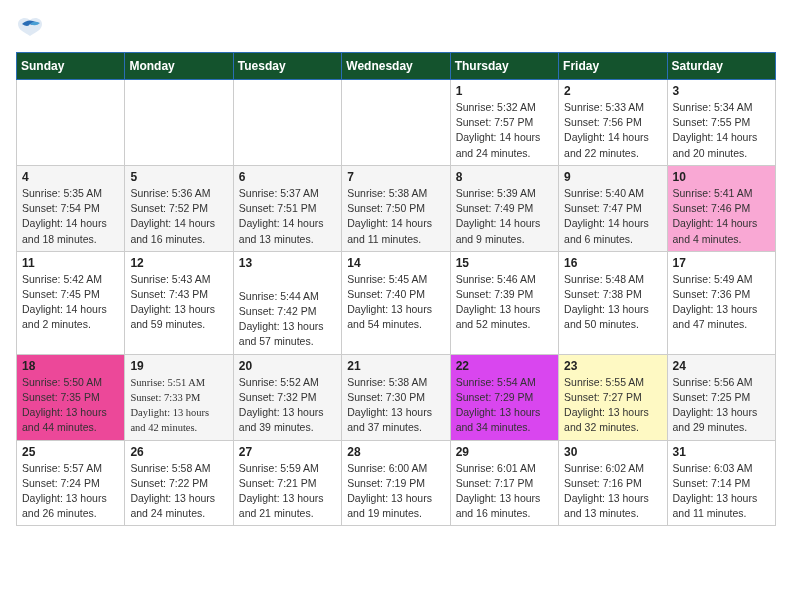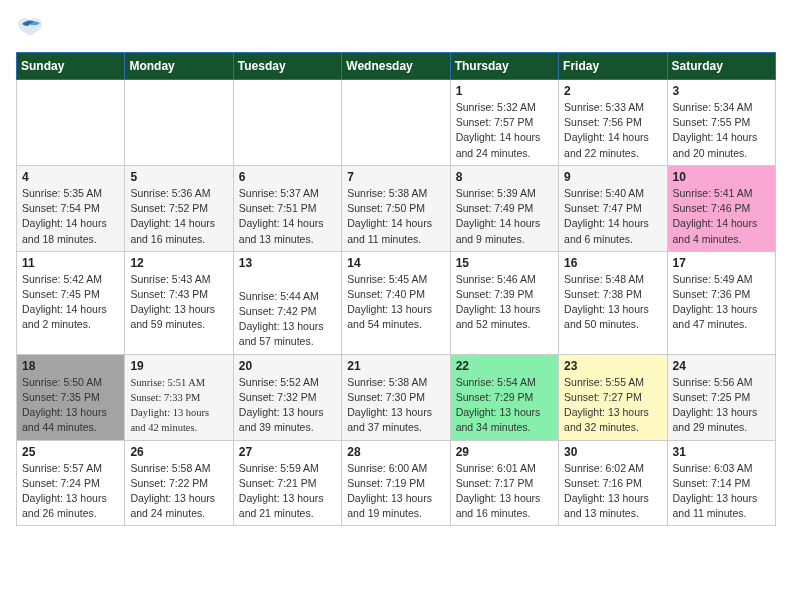--- a/index.html
+++ b/index.html
@@ -230,21 +230,21 @@
         </td>
         <td>
           <div class="day-number">17</div>
           <div class="day-info" style="white-space: pre-line;">Sunrise: 5:49 AM
 Sunset: 7:36 PM
 Daylight: 13 hours
 and 47 minutes.</div>
         </td>
       </tr>
       <tr>
-        <td style="background-color: #a3a3a3; margin-left: 40px;">
+        <td style="background-color: #ec4899; margin-left: 40px;">
           <div class="day-number">18</div>
           <div class="day-info" style="white-space: pre-line;">Sunrise: 5:50 AM
 Sunset: 7:35 PM
 Daylight: 13 hours
 and 44 minutes.</div>
         </td>
         <td style="background-color: rgb(245, 245, 245);">
           <div class="day-number">19</div>
           <div class="day-info" style="white-space: pre-line; font-family: Liberation Serif, serif;">Sunrise: 5:51 AM
 Sunset: 7:33 PM
@@ -258,21 +258,21 @@
 Daylight: 13 hours
 and 39 minutes.</div>
         </td>
         <td style="background-color: rgb(245, 245, 245);">
           <div class="day-number">21</div>
           <div class="day-info" style="white-space: pre-line;">Sunrise: 5:38 AM
 Sunset: 7:30 PM
 Daylight: 13 hours
 and 37 minutes.</div>
         </td>
-        <td style="background-color: #86efac;">
+        <td style="background-color: #d946ef;">
           <div class="day-number">22</div>
           <div class="day-info" style="white-space: pre-line;">Sunrise: 5:54 AM
 Sunset: 7:29 PM
 Daylight: 13 hours
 and 34 minutes.</div>
         </td>
         <td style="background-color: #fef9c3;">
           <div class="day-number">23</div>
           <div class="day-info" style="white-space: pre-line;">Sunrise: 5:55 AM
 Sunset: 7:27 PM

